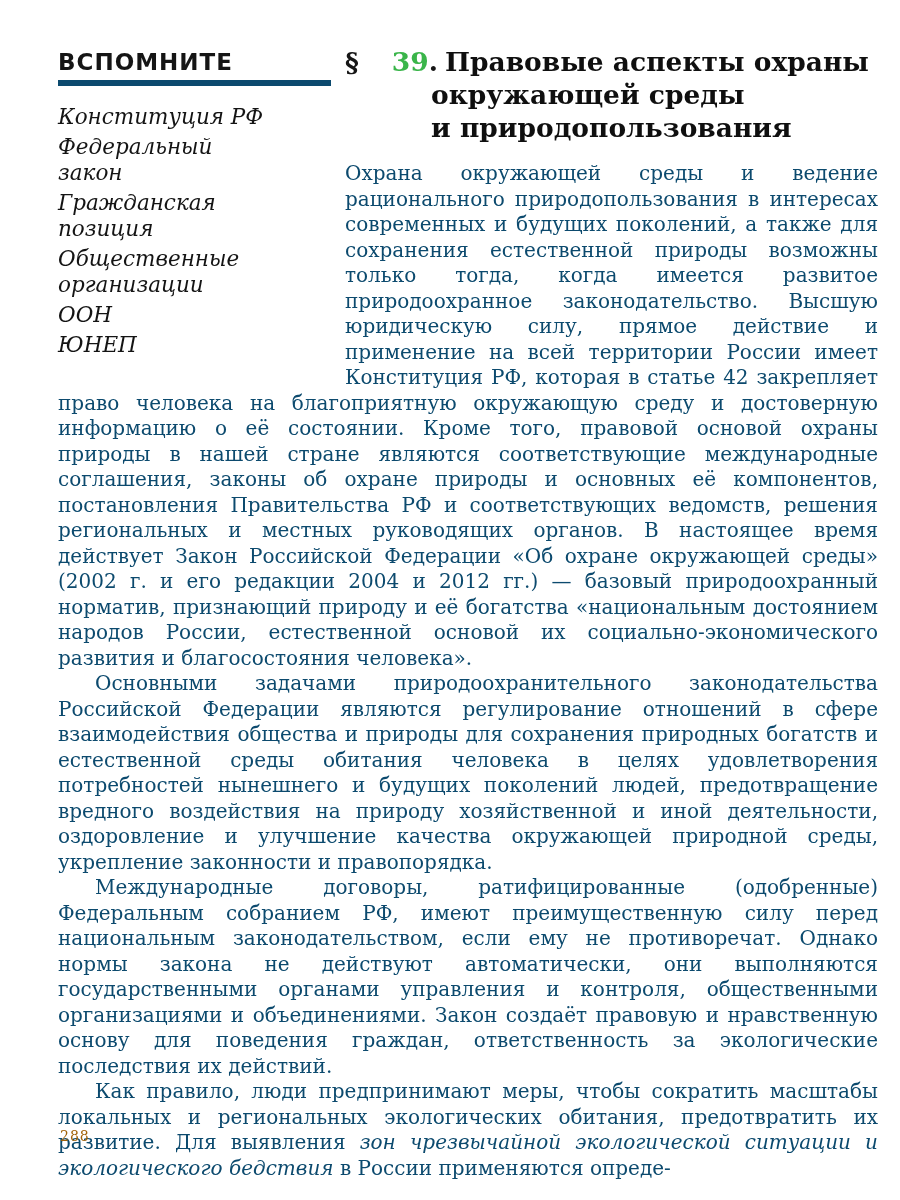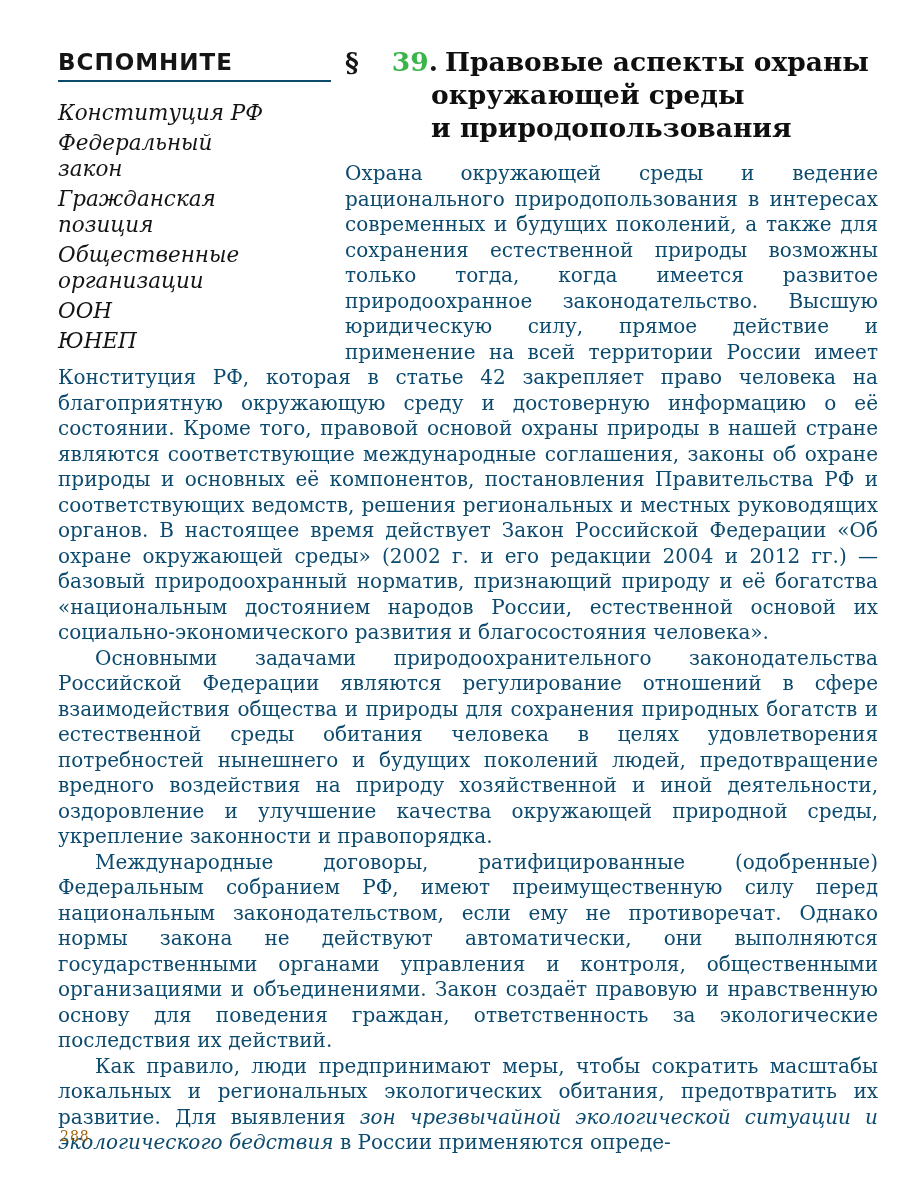--- a/index.html
+++ b/index.html
@@ -25,21 +25,21 @@
     width: 273px;
     margin: 4px 14px 6px 0;
   }
   .recall-title {
     font-family: "DejaVu Sans", "Liberation Sans", sans-serif;
     font-weight: bold;
     font-size: 23px;
     letter-spacing: 1px;
     color: #151515;
     padding-bottom: 5px;
-    border-bottom: 2px solid #0c4a6e;
+    border-bottom: 6px solid #0c4a6e;
   }
   .recall-list {
     margin-top: 18px;
     width: 212px;
     font-style: italic;
     font-size: 21.5px;
     line-height: 26px;
     color: #141414;
   }
   .recall-item { margin-bottom: 4px; }

